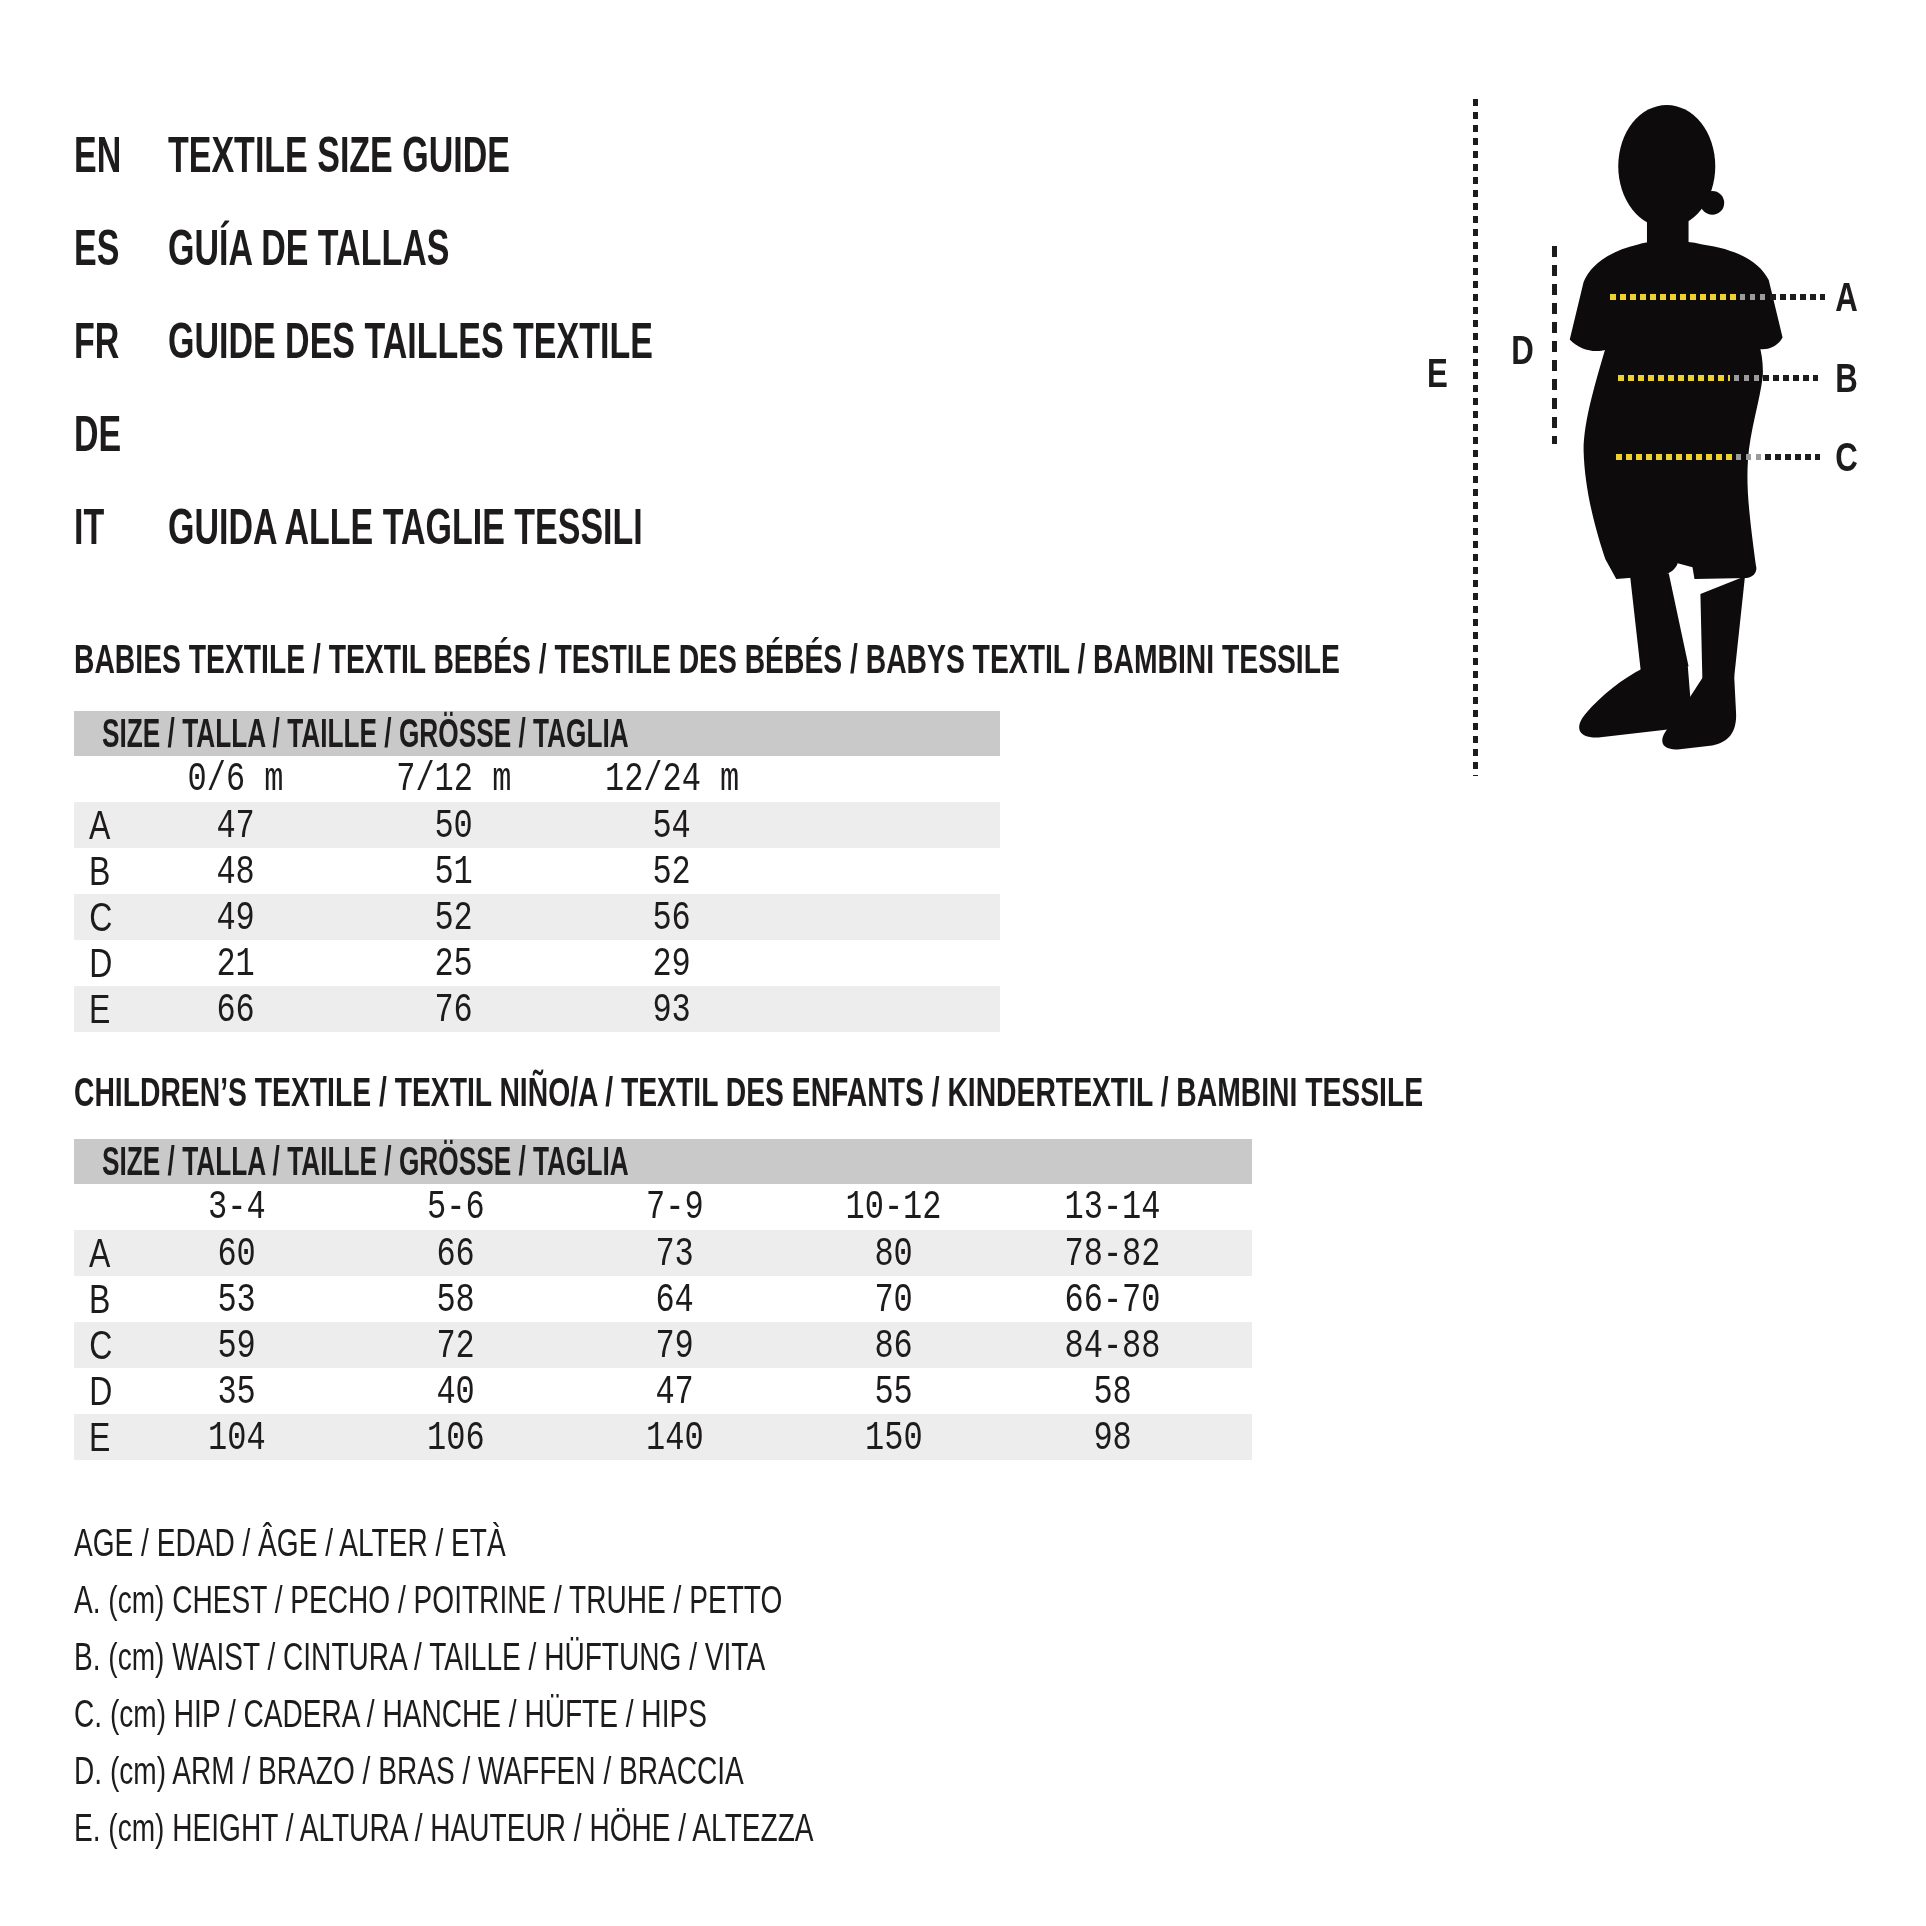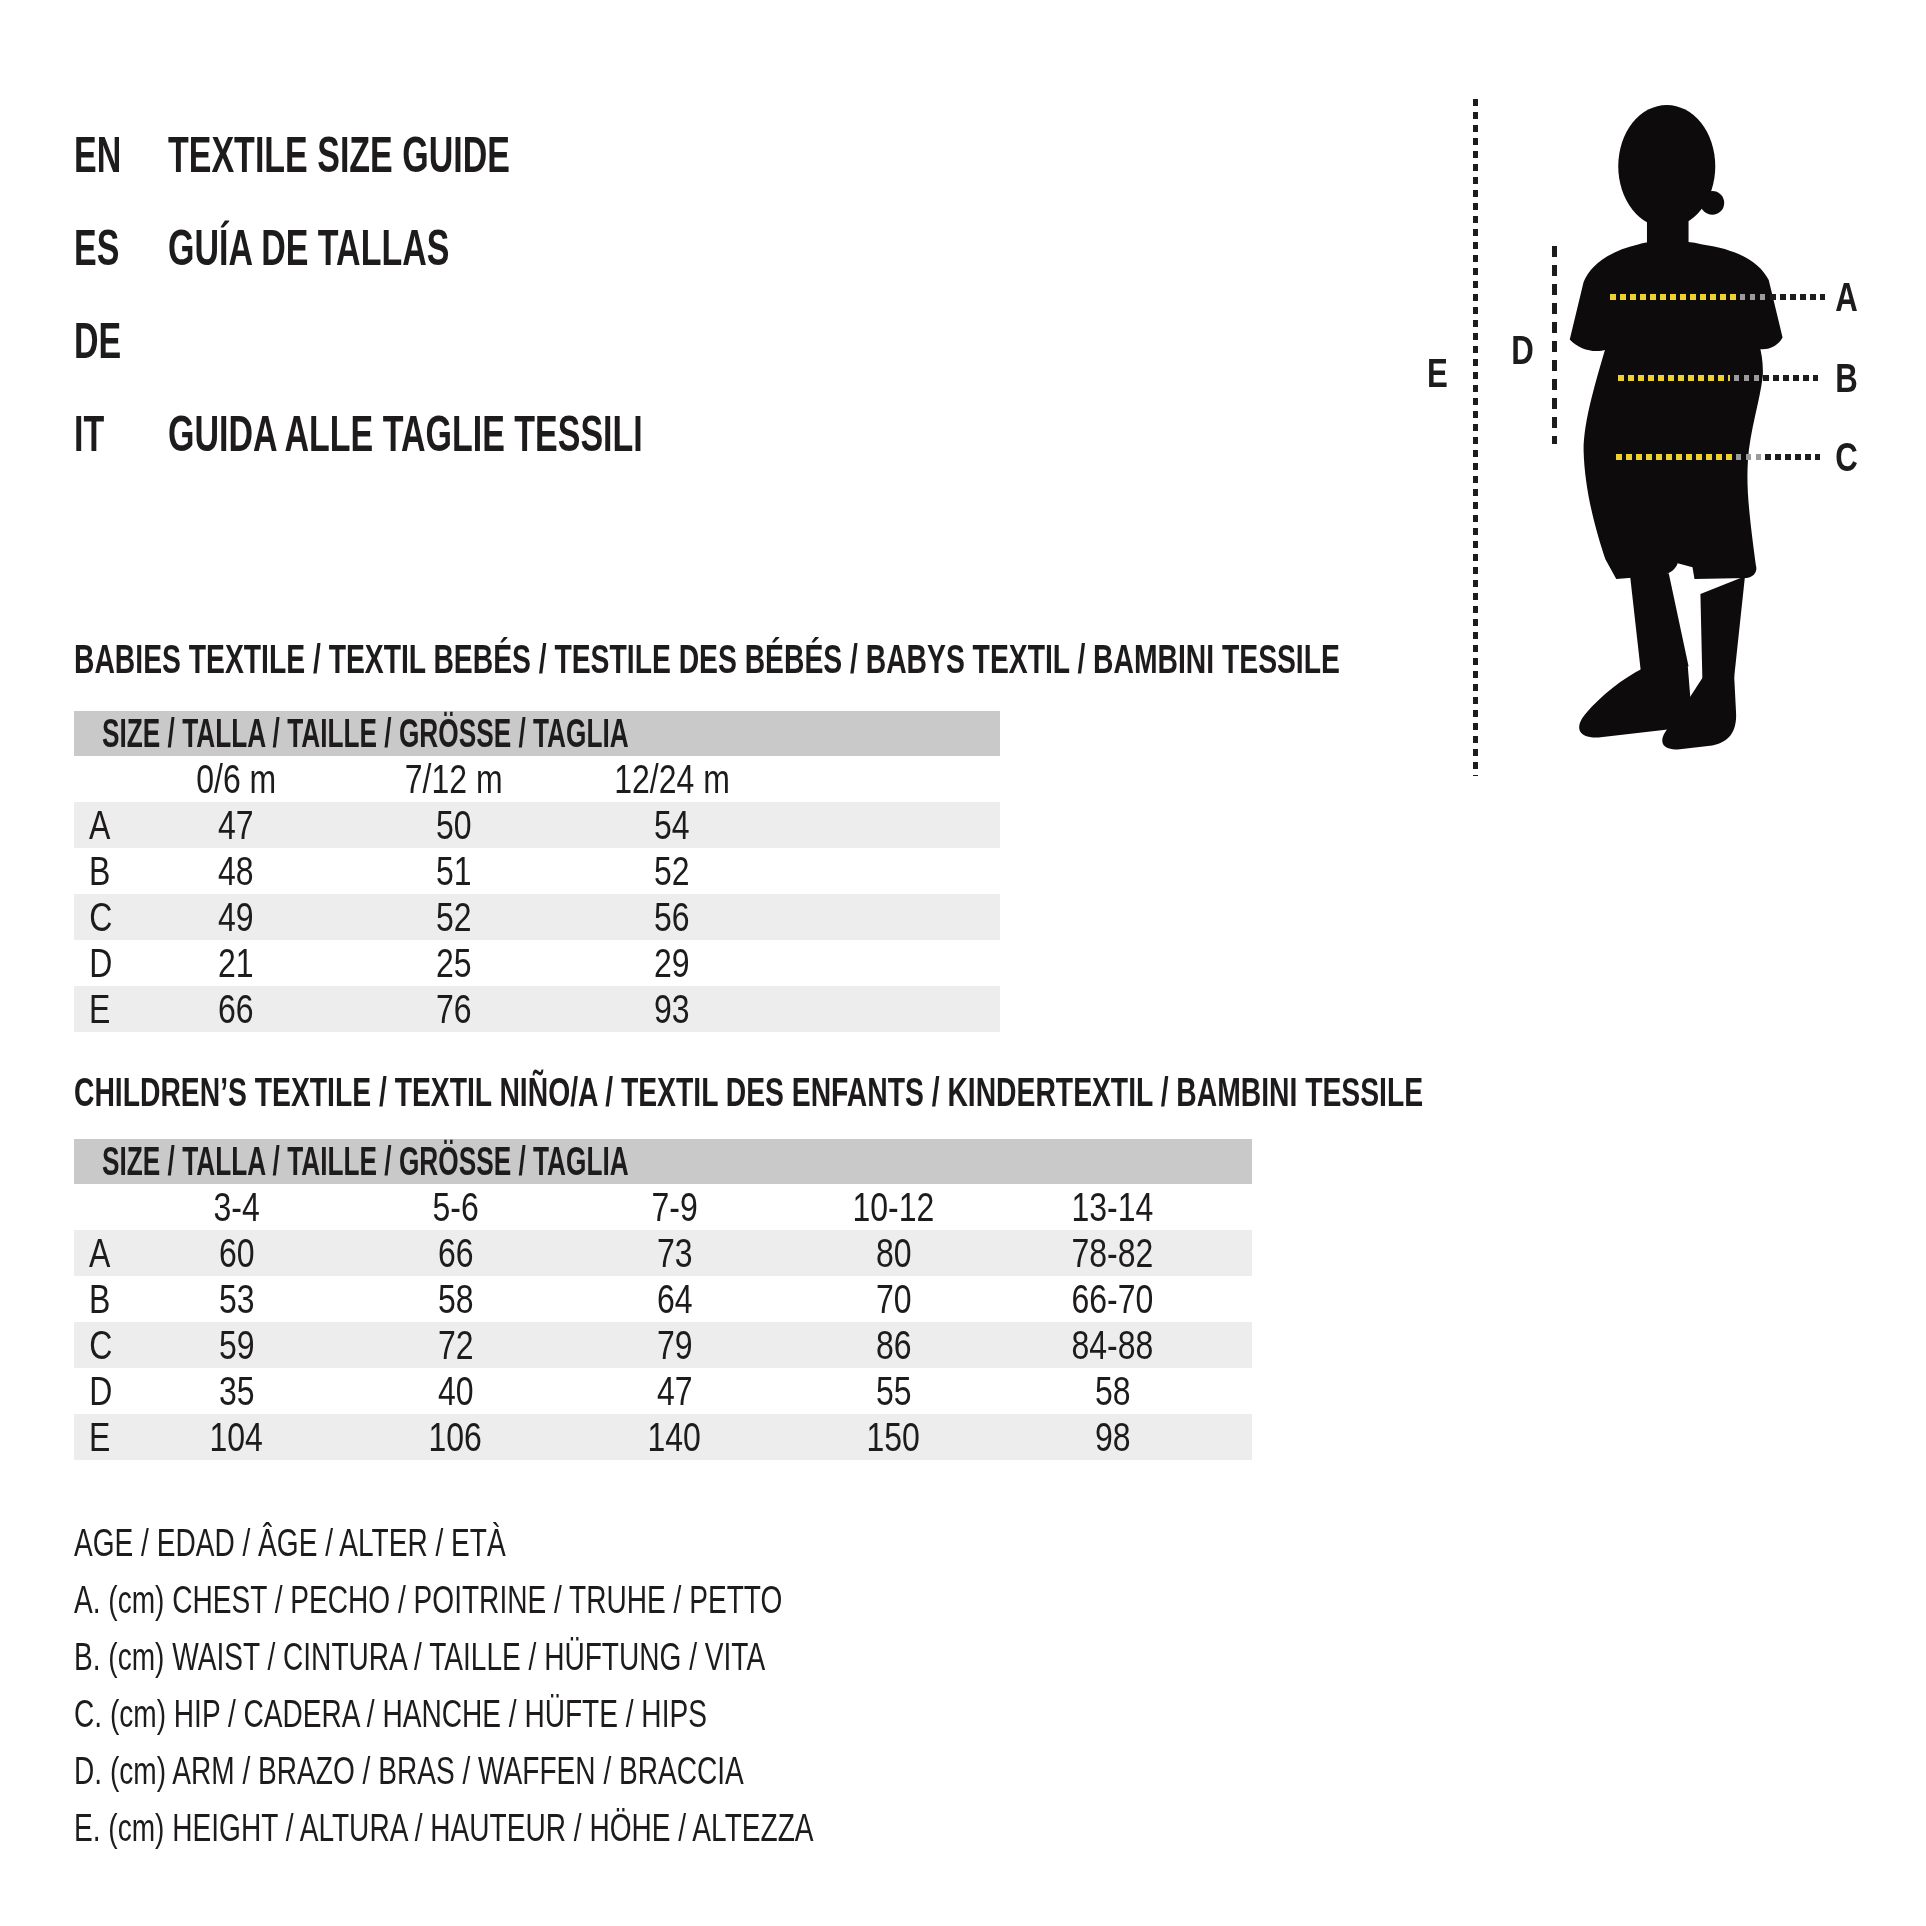--- a/index.html
+++ b/index.html
@@ -36,21 +36,21 @@
   .t-babies{top:711px;width:926px;}
   .t-children{top:1139px;width:1178px;}
   .band{height:45px;background:var(--band-gray);display:flex;align-items:center;
         padding-left:28px;box-sizing:border-box;font-size:41px;font-weight:700;}
   .cols-row{height:46px;display:grid;align-items:center;}
   .data-row{height:46px;display:grid;align-items:center;font-size:41px;}
   .t-babies .cols-row,.t-babies .data-row{grid-template-columns:53px 218px 218px 218px;}
   .t-children .cols-row,.t-children .data-row{grid-template-columns:53px 219px 219px 219px 219px 219px;}
   .cols-row{font-size:41px;}
   .striped{background:var(--stripe-gray);}
-  .cell{text-align:center;}
+  .cell{text-align:center;font-family:Liberation Mono, monospace;}
   .rowlab{padding-left:12px;text-align:left;}
 
   
   .legend{position:absolute;left:74px;top:1514px;font-size:39px;}
   .legend-line{height:57px;display:flex;align-items:center;text-align:center;}
 
   
   .vline{position:absolute;width:5px;}
   .vline-e{left:1473px;top:99px;height:677px;
     background:repeating-linear-gradient(to bottom,var(--ink) 0 7px,transparent 7px 13px);}
@@ -72,20 +72,24 @@
 <div class="canvas">
 
   <div class="langs">
     <div class="lang-row">
       <span class="lang-code"><span class="cond">EN</span></span>
       <span class="lang-title"><span class="cond">TEXTILE SIZE GUIDE</span></span>
     </div>
     <div class="lang-row">
       <span class="lang-code"><span class="cond">ES</span></span>
       <span class="lang-title"><span class="cond">GUÍA DE TALLAS</span></span>
+    </div>
+    <div class="lang-row">
+      <span class="lang-code"><span class="cond">FR</span></span>
+      <span class="lang-title"><span class="cond">GUIDE DES TAILLES TEXTILE</span></span>
     </div>
     <div class="lang-row">
       <span class="lang-code"><span class="cond">DE</span></span>
     </div>
     <div class="lang-row">
       <span class="lang-code"><span class="cond">IT</span></span>
       <span class="lang-title"><span class="cond">GUIDA ALLE TAGLIE TESSILI</span></span>
     </div>
   </div>
 

